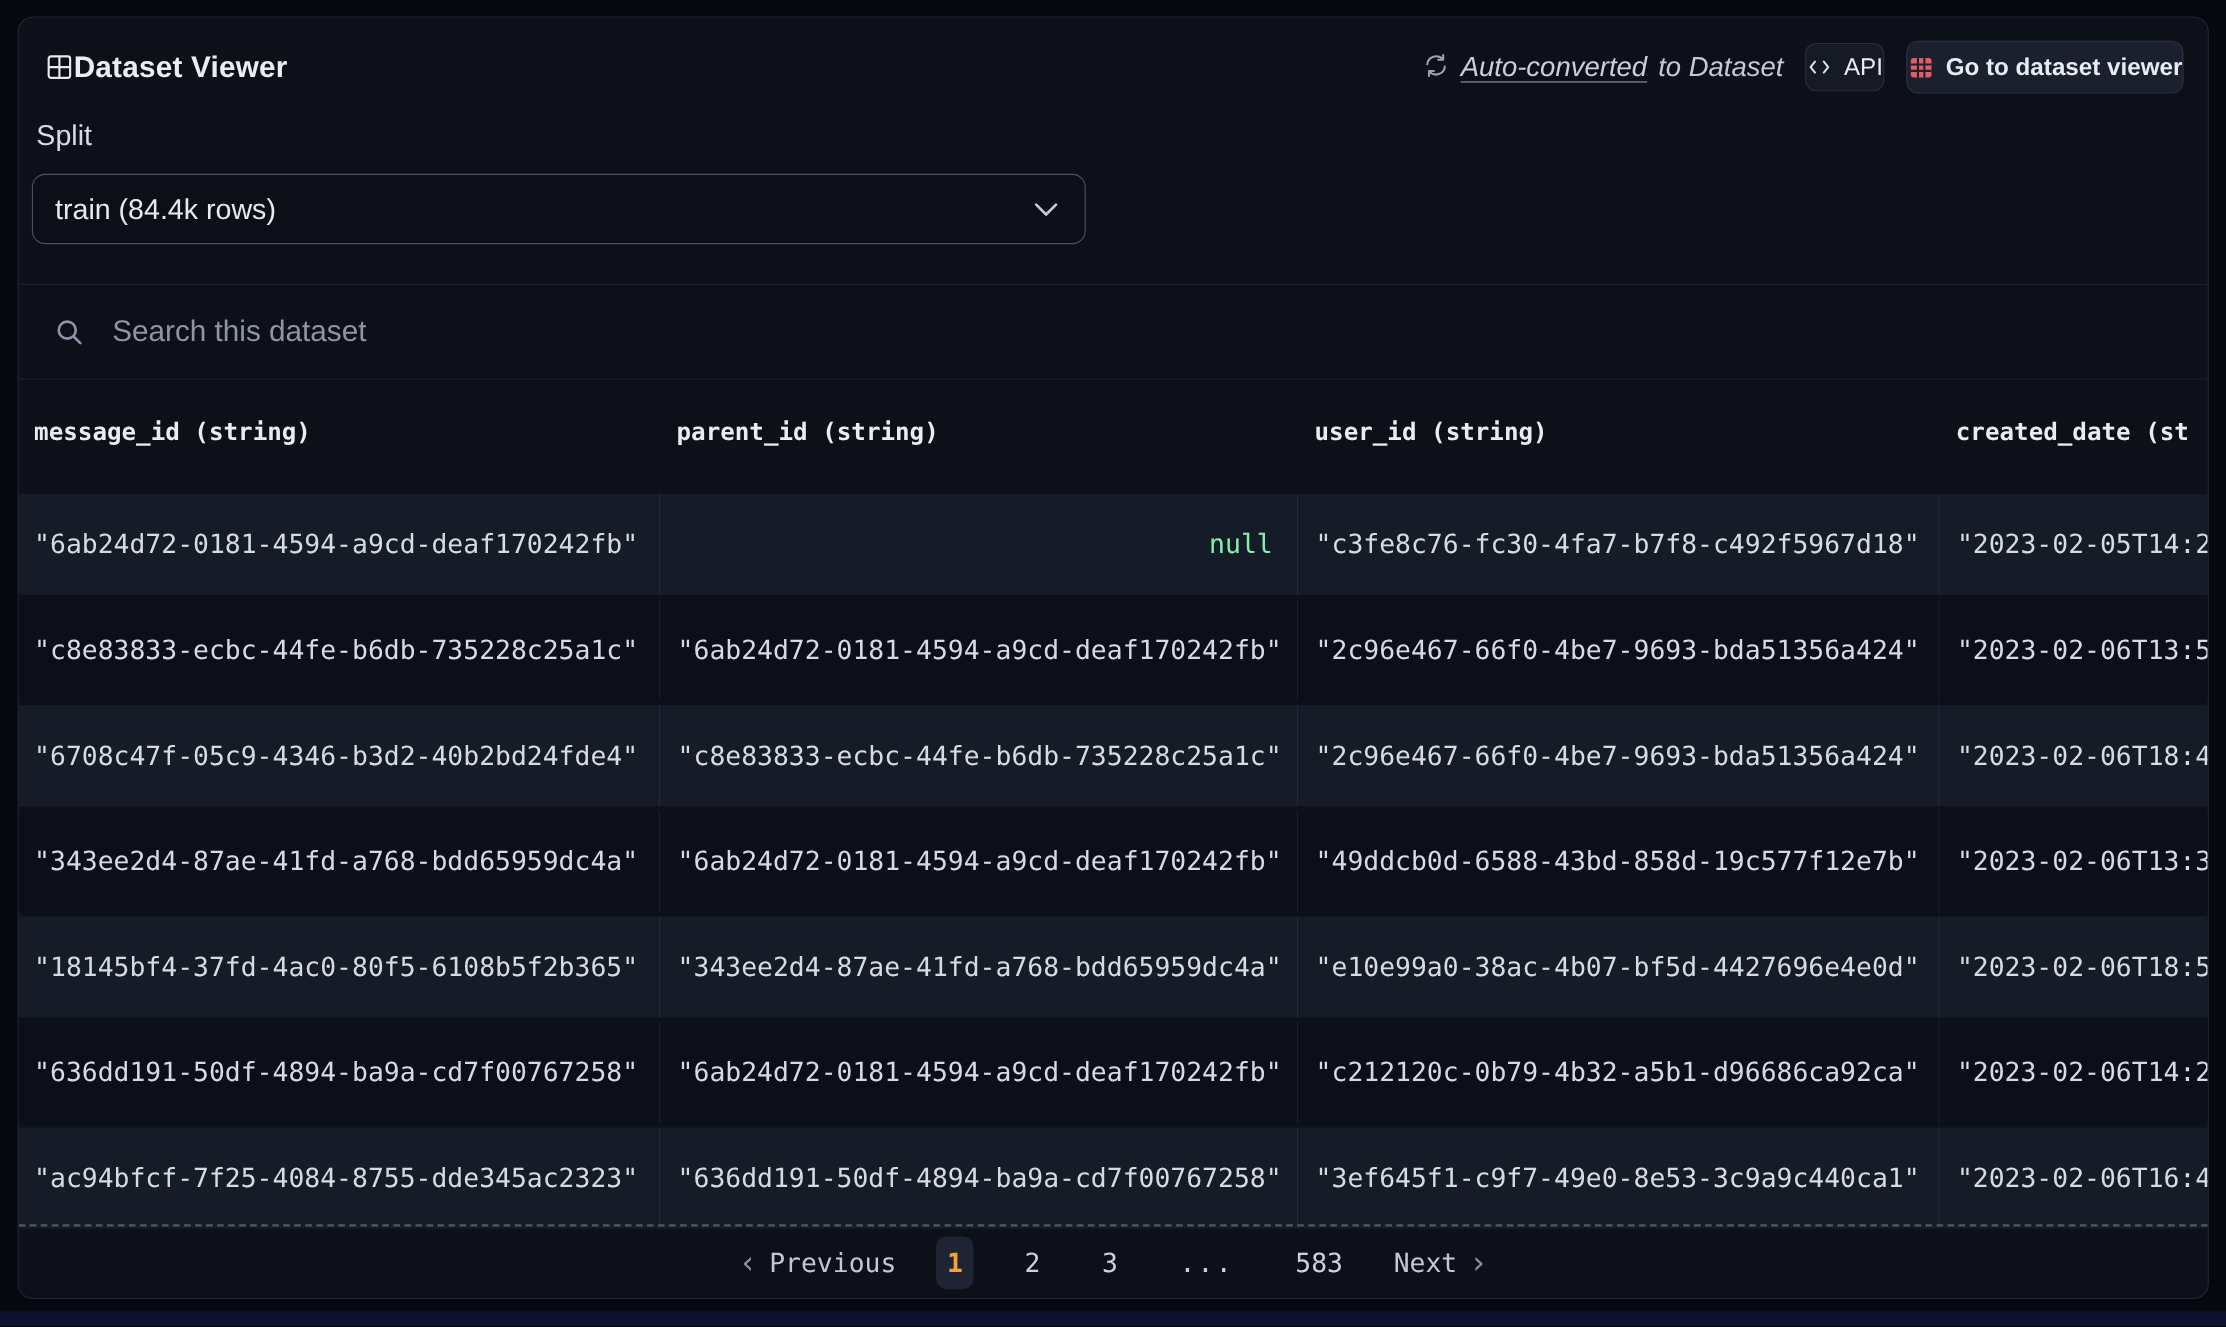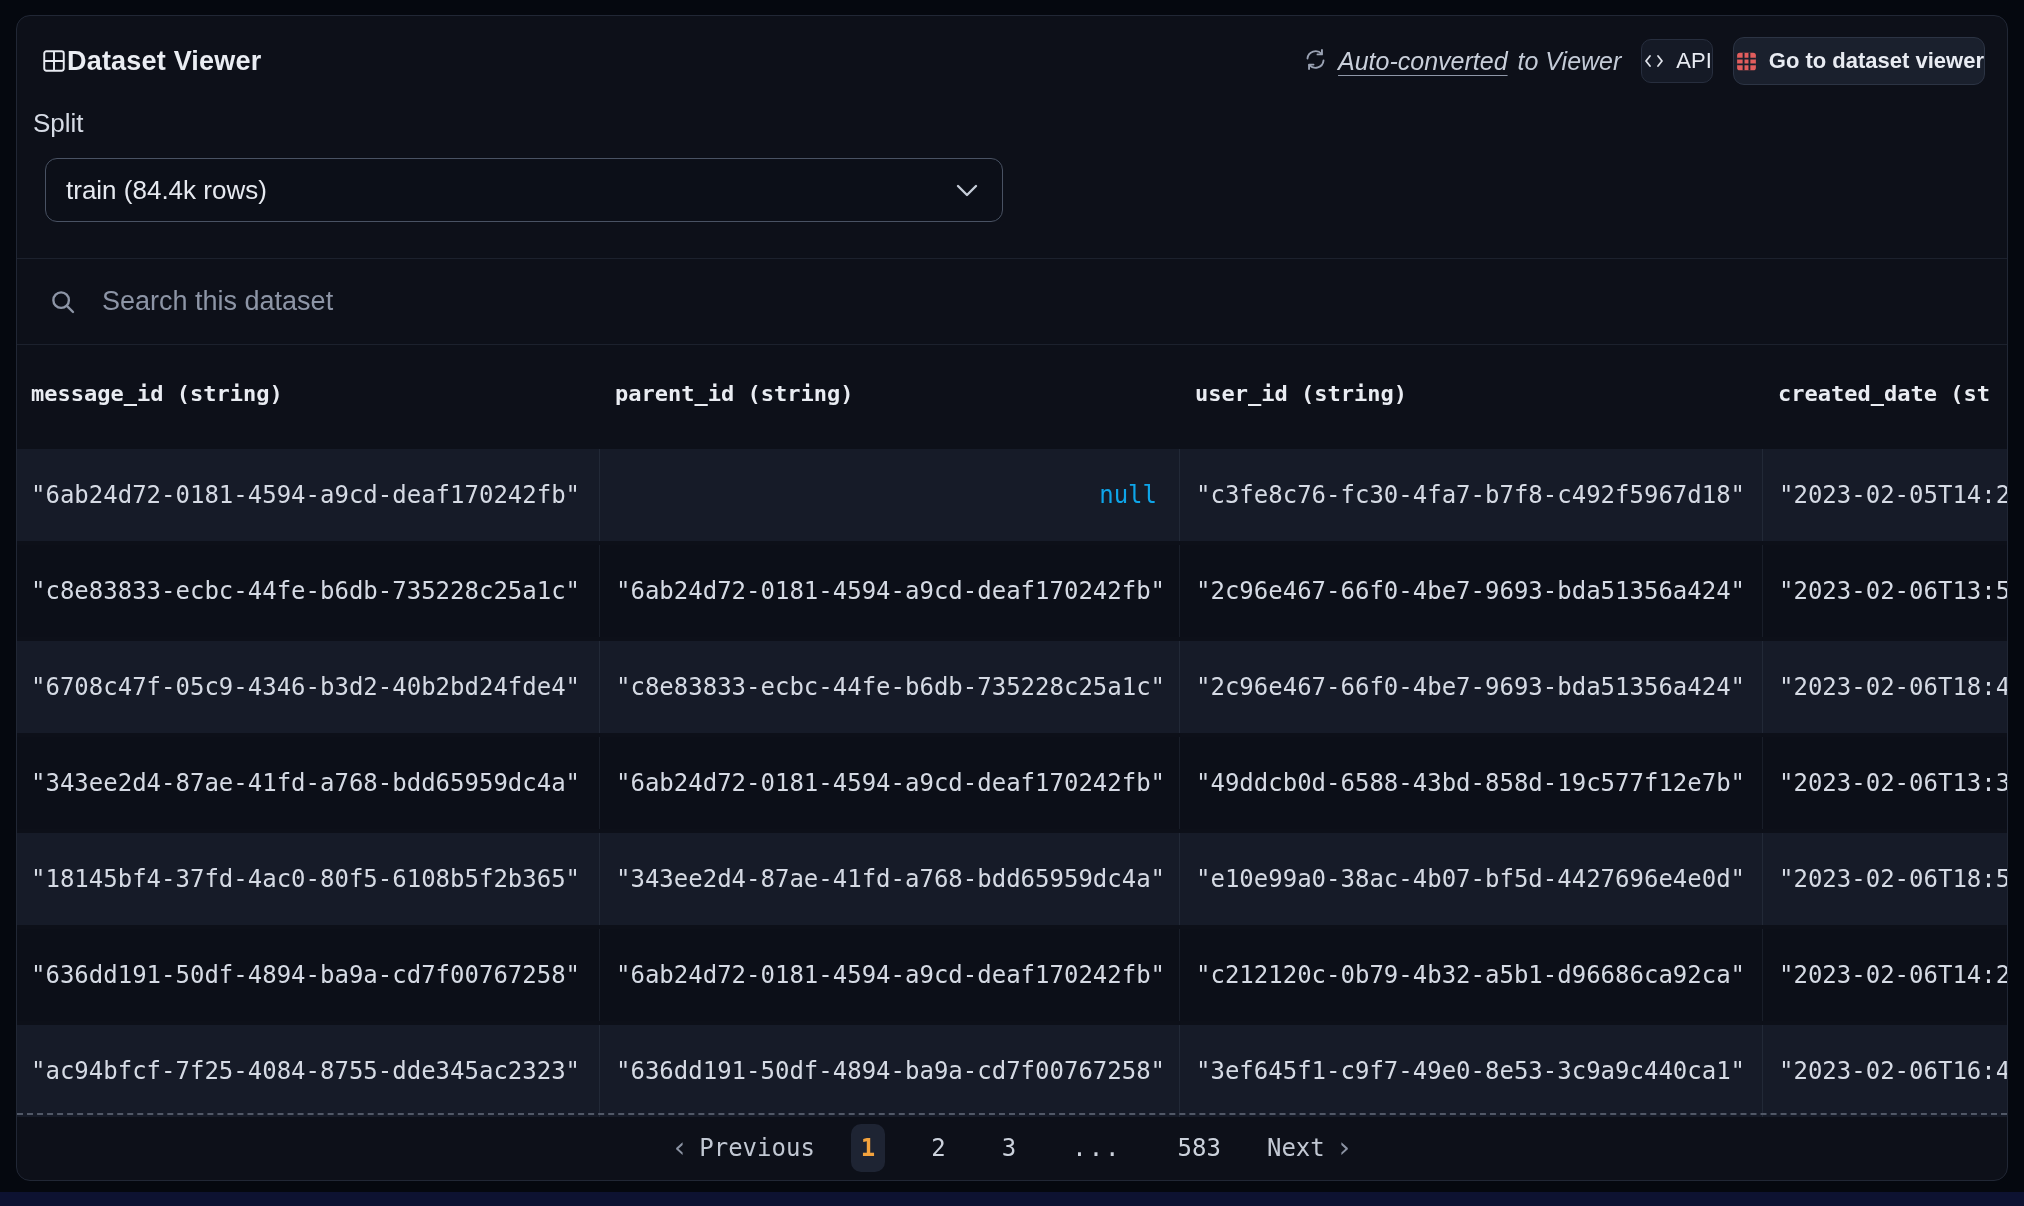--- a/index.html
+++ b/index.html
@@ -37,21 +37,21 @@
   .btn {
     display:flex; align-items:center; gap:10px;
     background:#151a26; border:1px solid #272e3e; border-radius:10px;
     height:44px; padding:0 0; color:#e8ebf2; font-size:22px;
     font-family:"Liberation Sans", sans-serif; cursor:pointer;
   }
   .btn.goto { background:#1a202d; border-color:#2c3444; height:48px; font-weight:700;border-radius:11px; }
   
   .split-label { position:absolute; left:16px; top:92px; font-size:26px; color:#d6dbe5; }
   .select {
-    position:absolute; left:28px; top:142px; width:958px; height:64px;
+    position:absolute; left:12px; top:142px; width:958px; height:64px;
     border:1px solid #49526300; border:1px solid #495263; border-radius:12px;
     display:flex; align-items:center; padding:0 24px 0 20px;
     font-size:26px; color:#e6e9f0; cursor:pointer; background:#0c0f18;
   }
   .select .chev { margin-left:auto; display:flex; }
   
   .divider { position:absolute; left:0; right:0; height:0; border-top:1px solid #1c212d; }
   .d1 { top:242px; } .d2 { top:328px; }
   .dashed {
     position:absolute; left:0; right:0; top:1097px; height:0;
@@ -86,21 +86,21 @@
     padding-left:16px;
     font-family:"DejaVu Sans Mono", monospace;
     font-size:24px; color:#d5dae4;
     white-space:nowrap; overflow:hidden;
     border-left:1px solid rgba(150,165,200,0.10);
     cursor:pointer;
   }
   .td.c0, .th.c0 { border-left:none; padding-left:14px; }
   .c0 { width:582px; } .c1 { width:580px; } .c2 { width:583px; }
   .c3 { width:245px; flex:1 1 auto !important; }
-  .td.is-null { justify-content:flex-end; padding-right:22px; color:#0ea5e9; }
+  .td.is-null { justify-content:flex-end; padding-right:22px; color:#86efac; }
   
   .pagination {
     position:absolute; left:0; right:0; top:1100px; height:64px;
     display:flex; align-items:center; justify-content:center; gap:36px;
     font-family:"DejaVu Sans Mono", monospace; font-size:24px; color:#c6ccd7;
   }
   .pg-btn {
     background:none; border:none; color:#c2c8d3; font:inherit; cursor:pointer;
     display:flex; align-items:center; gap:14px;
   }
@@ -136,21 +136,21 @@
         <div class="autoconv">
           <span>
             <svg width="25" height="25" viewBox="0 0 24 24" fill="none" stroke="#9aa2b3" stroke-width="1.8" stroke-linecap="round" stroke-linejoin="round">
               <path d="M4.3 11a7.8 7.8 0 0 1 13.5-4.4"></path>
               <polyline points="18.2,2.8 18.2,7.1 13.9,7.1"></polyline>
               <path d="M19.7 13a7.8 7.8 0 0 1-13.5 4.4"></path>
               <polyline points="5.8,21.2 5.8,16.9 10.1,16.9"></polyline>
             </svg>
           </span>
           <span class="link">Auto-converted</span>
-          <span>to Viewer</span>
+          <span>to Dataset</span>
         </div>
 
         <button class="btn">
           <span>
             <svg width="24" height="24" viewBox="0 0 24 24" fill="none" stroke="#dfe3ea" stroke-width="1.8" stroke-linecap="round" stroke-linejoin="round">
               <polyline points="8,7 4,12 8,17"></polyline>
               <polyline points="16,7 20,12 16,17"></polyline>
             </svg>
           </span>
           <span>API</span>

